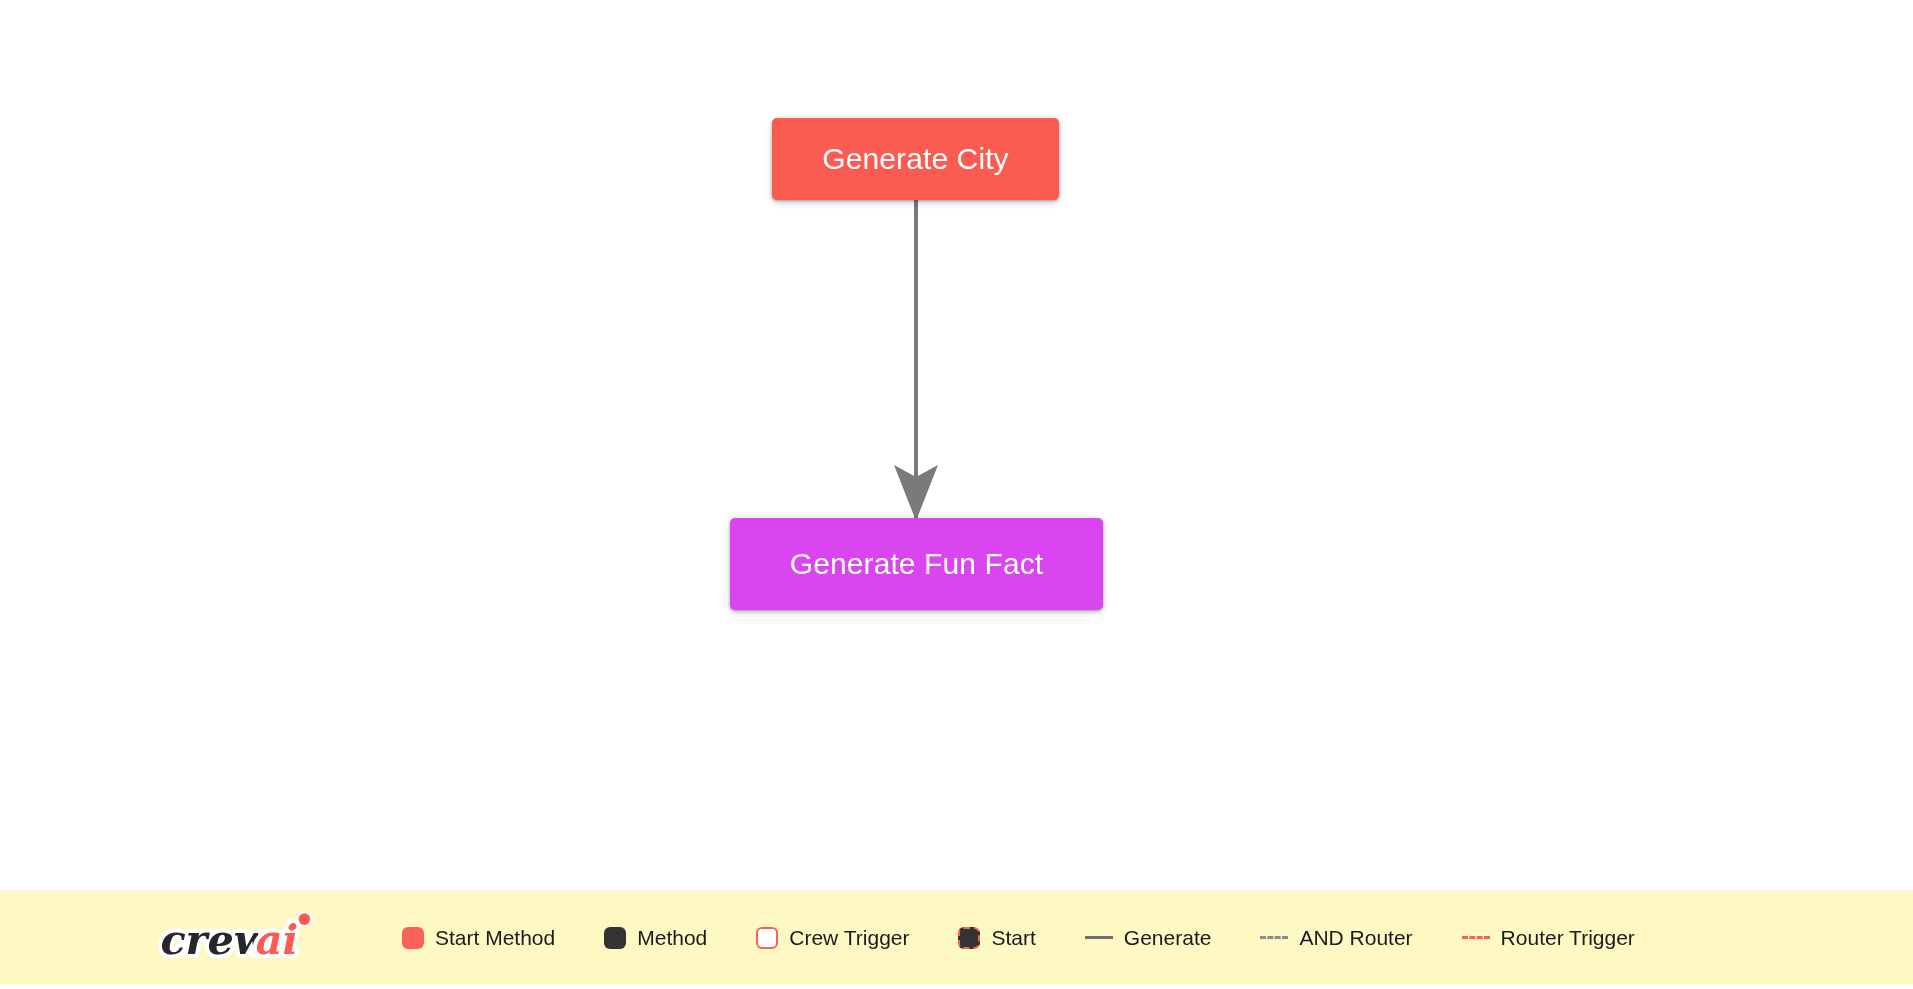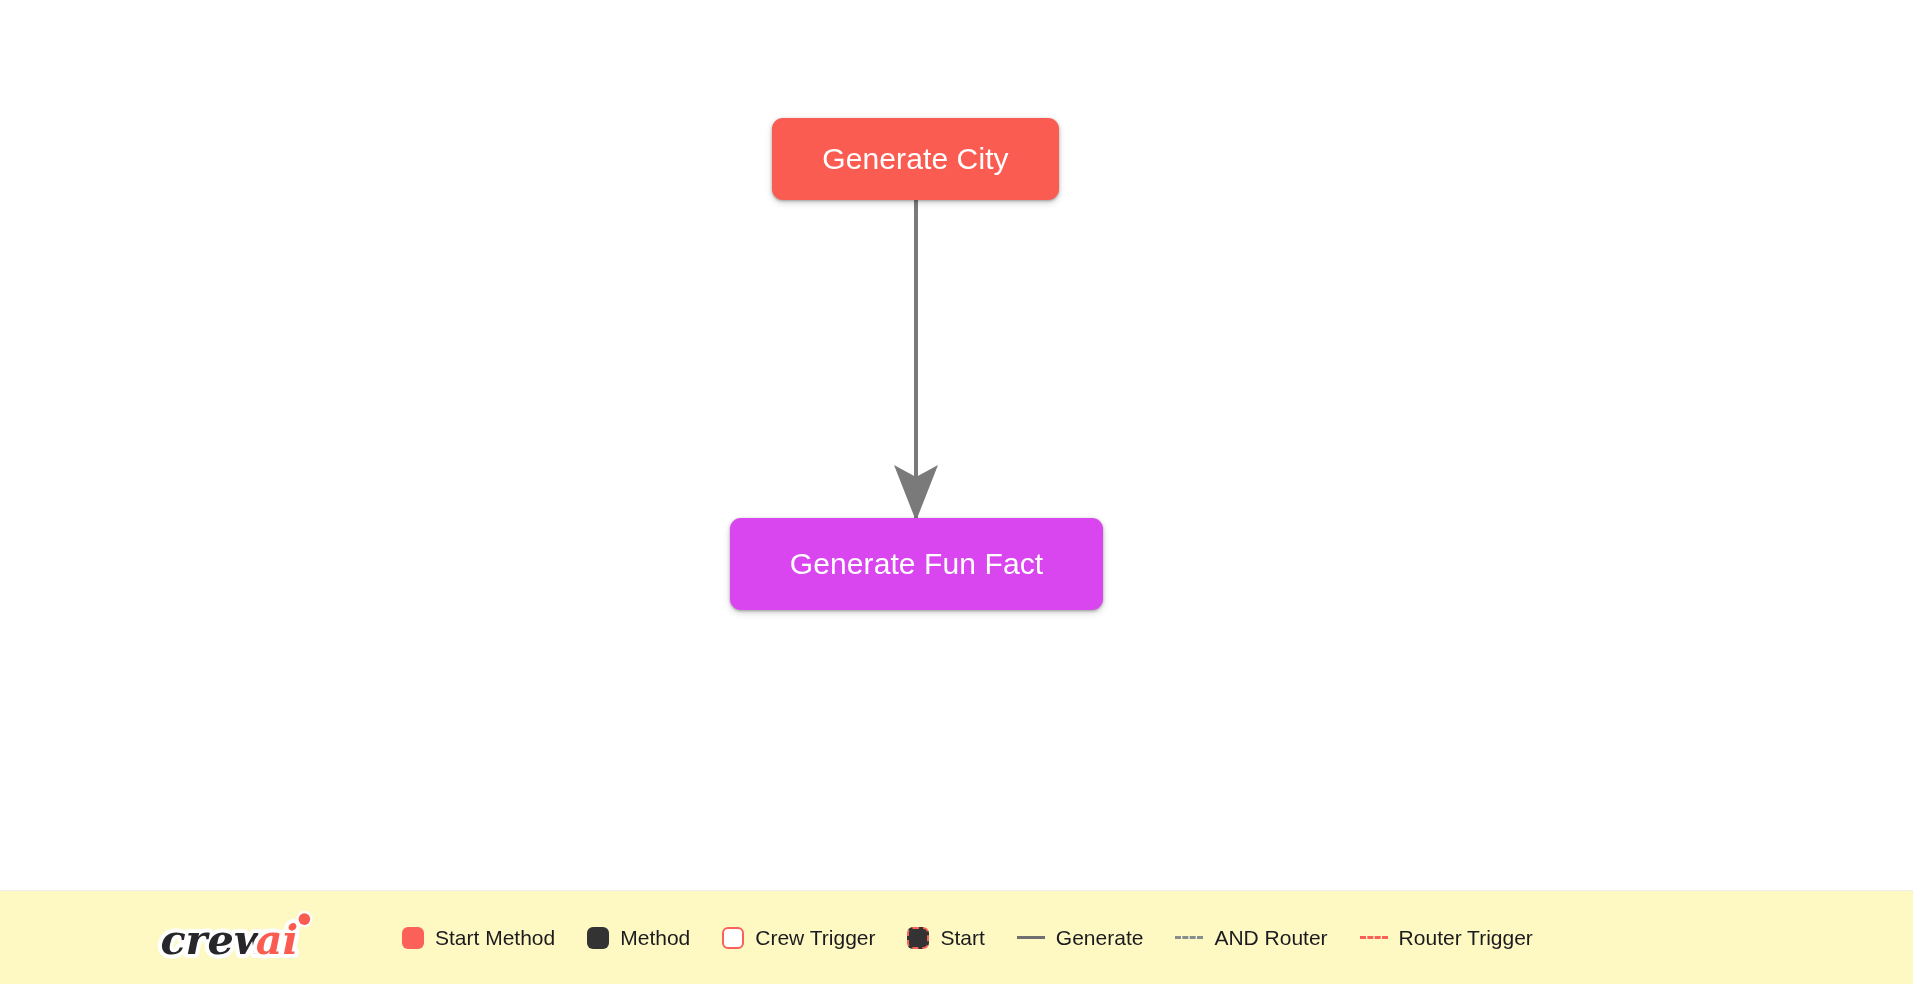--- a/index.html
+++ b/index.html
@@ -38,21 +38,21 @@
     height: 890px;
     pointer-events: none;
   }
 
   .node {
     position: absolute;
     display: flex;
     align-items: center;
     justify-content: center;
     box-sizing: border-box;
-    border-radius: 11px;
+    border-radius: 5px;
     font-size: 30px;
     line-height: 1;
     color: #ffffff;
     white-space: nowrap;
     letter-spacing: 0.1px;
   }
 
   .node-start {
     left: 772px;
     top: 118px;
@@ -94,21 +94,21 @@
     height: 62px;
   }
 
   .legend-items {
     position: absolute;
     left: 402px;
     top: 50%;
     transform: translateY(-50%);
     display: flex;
     align-items: center;
-    gap: 32px;
+    gap: 49px;
   }
 
   .legend-item {
     display: flex;
     align-items: center;
     gap: 11px;
     white-space: nowrap;
   }
 
   .legend-label {

